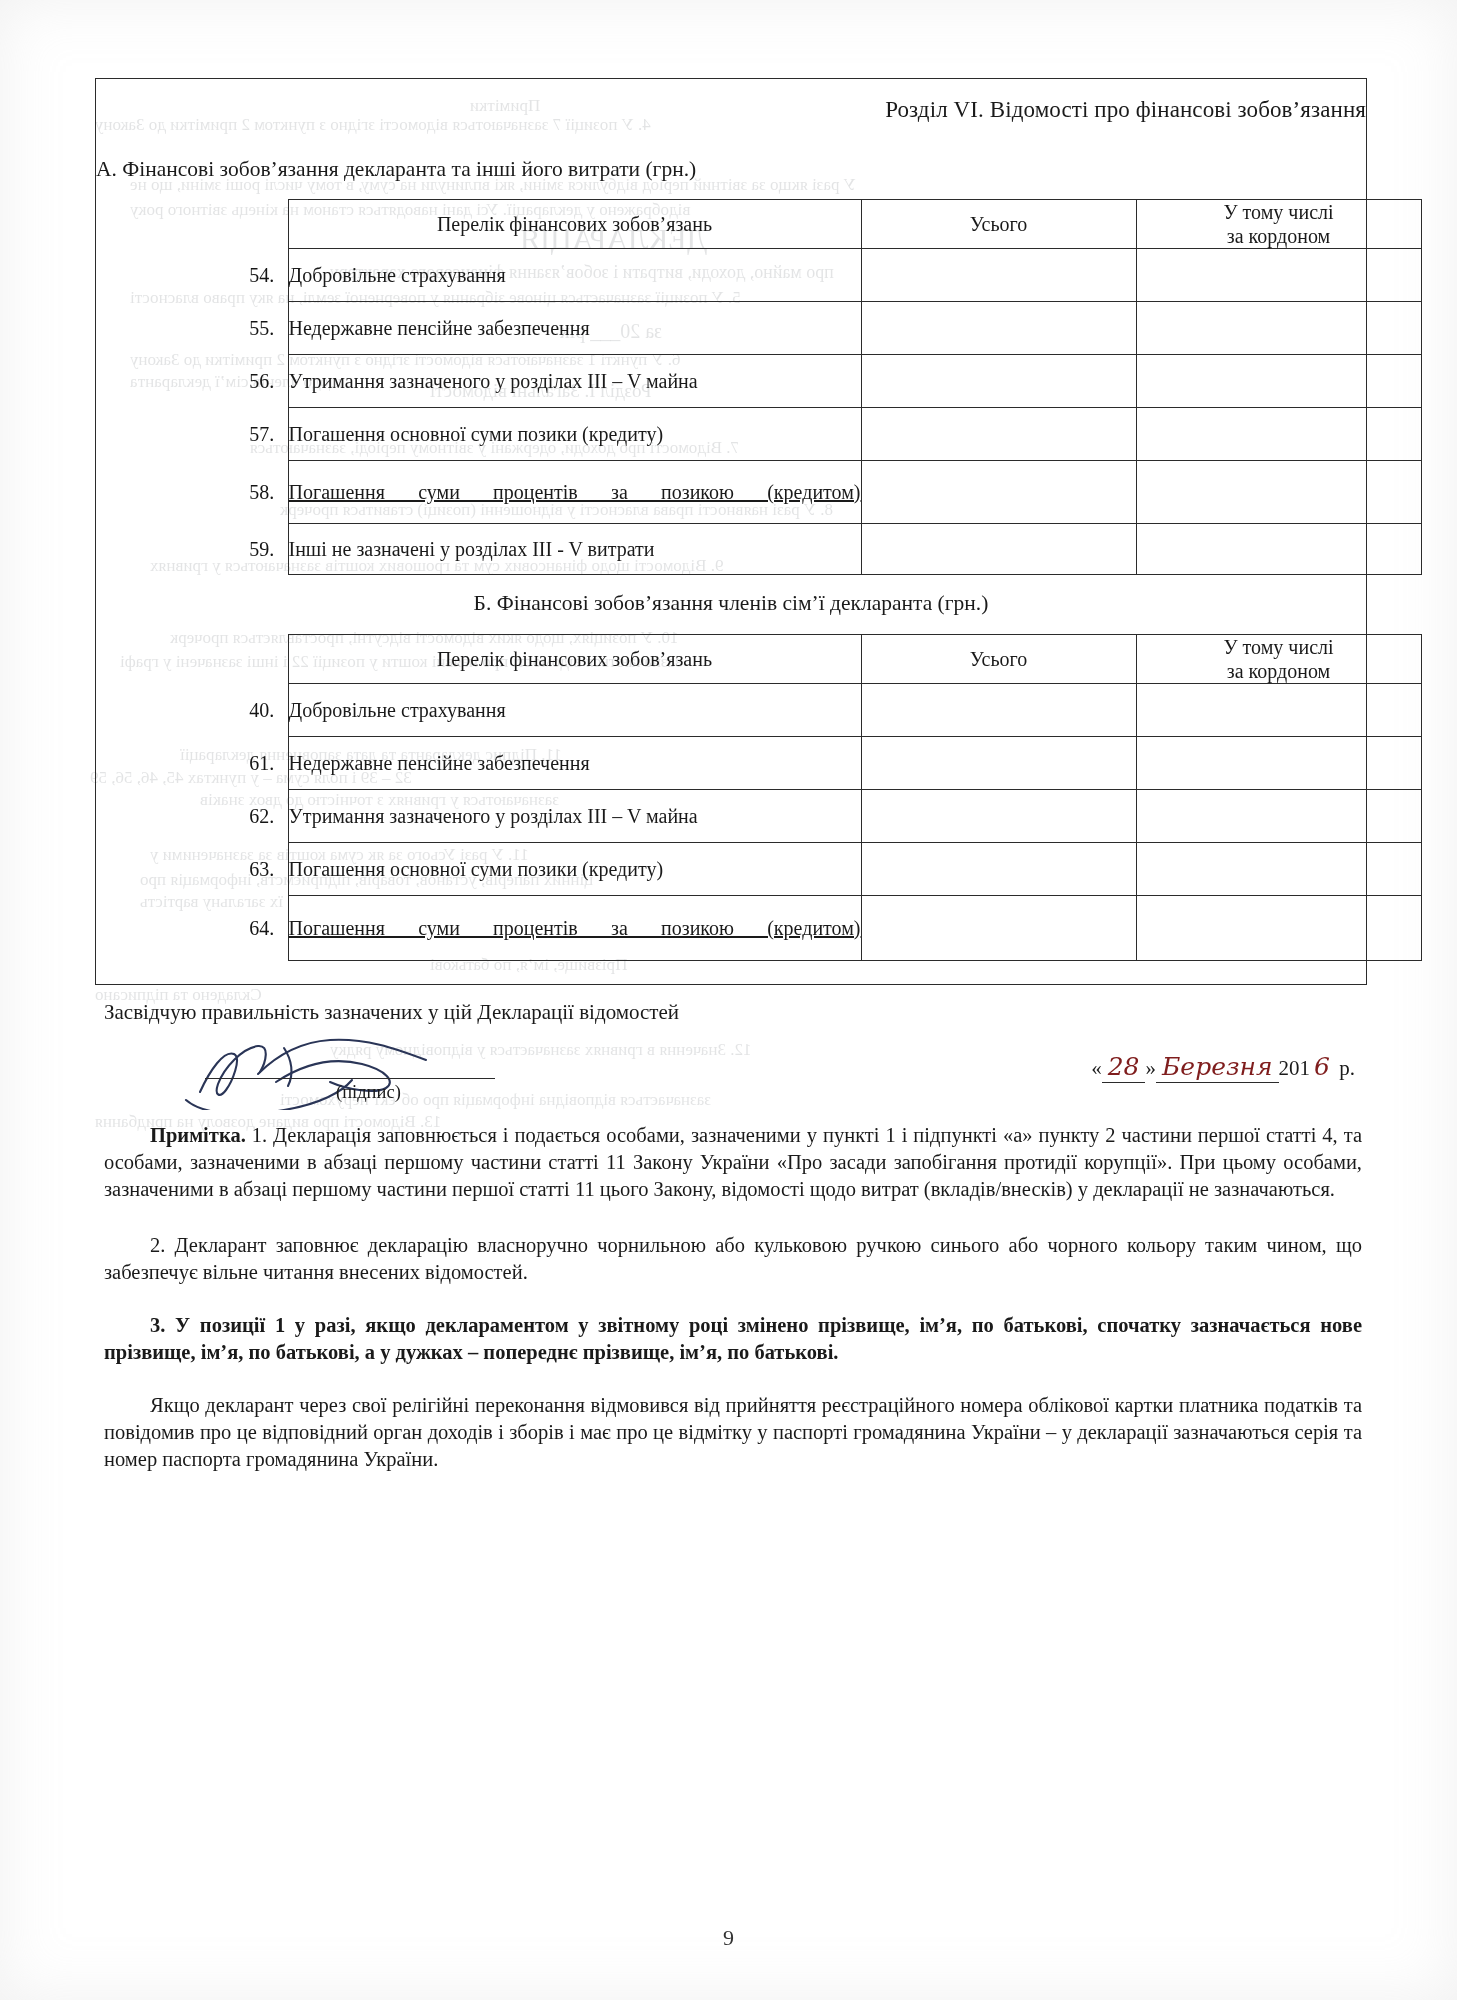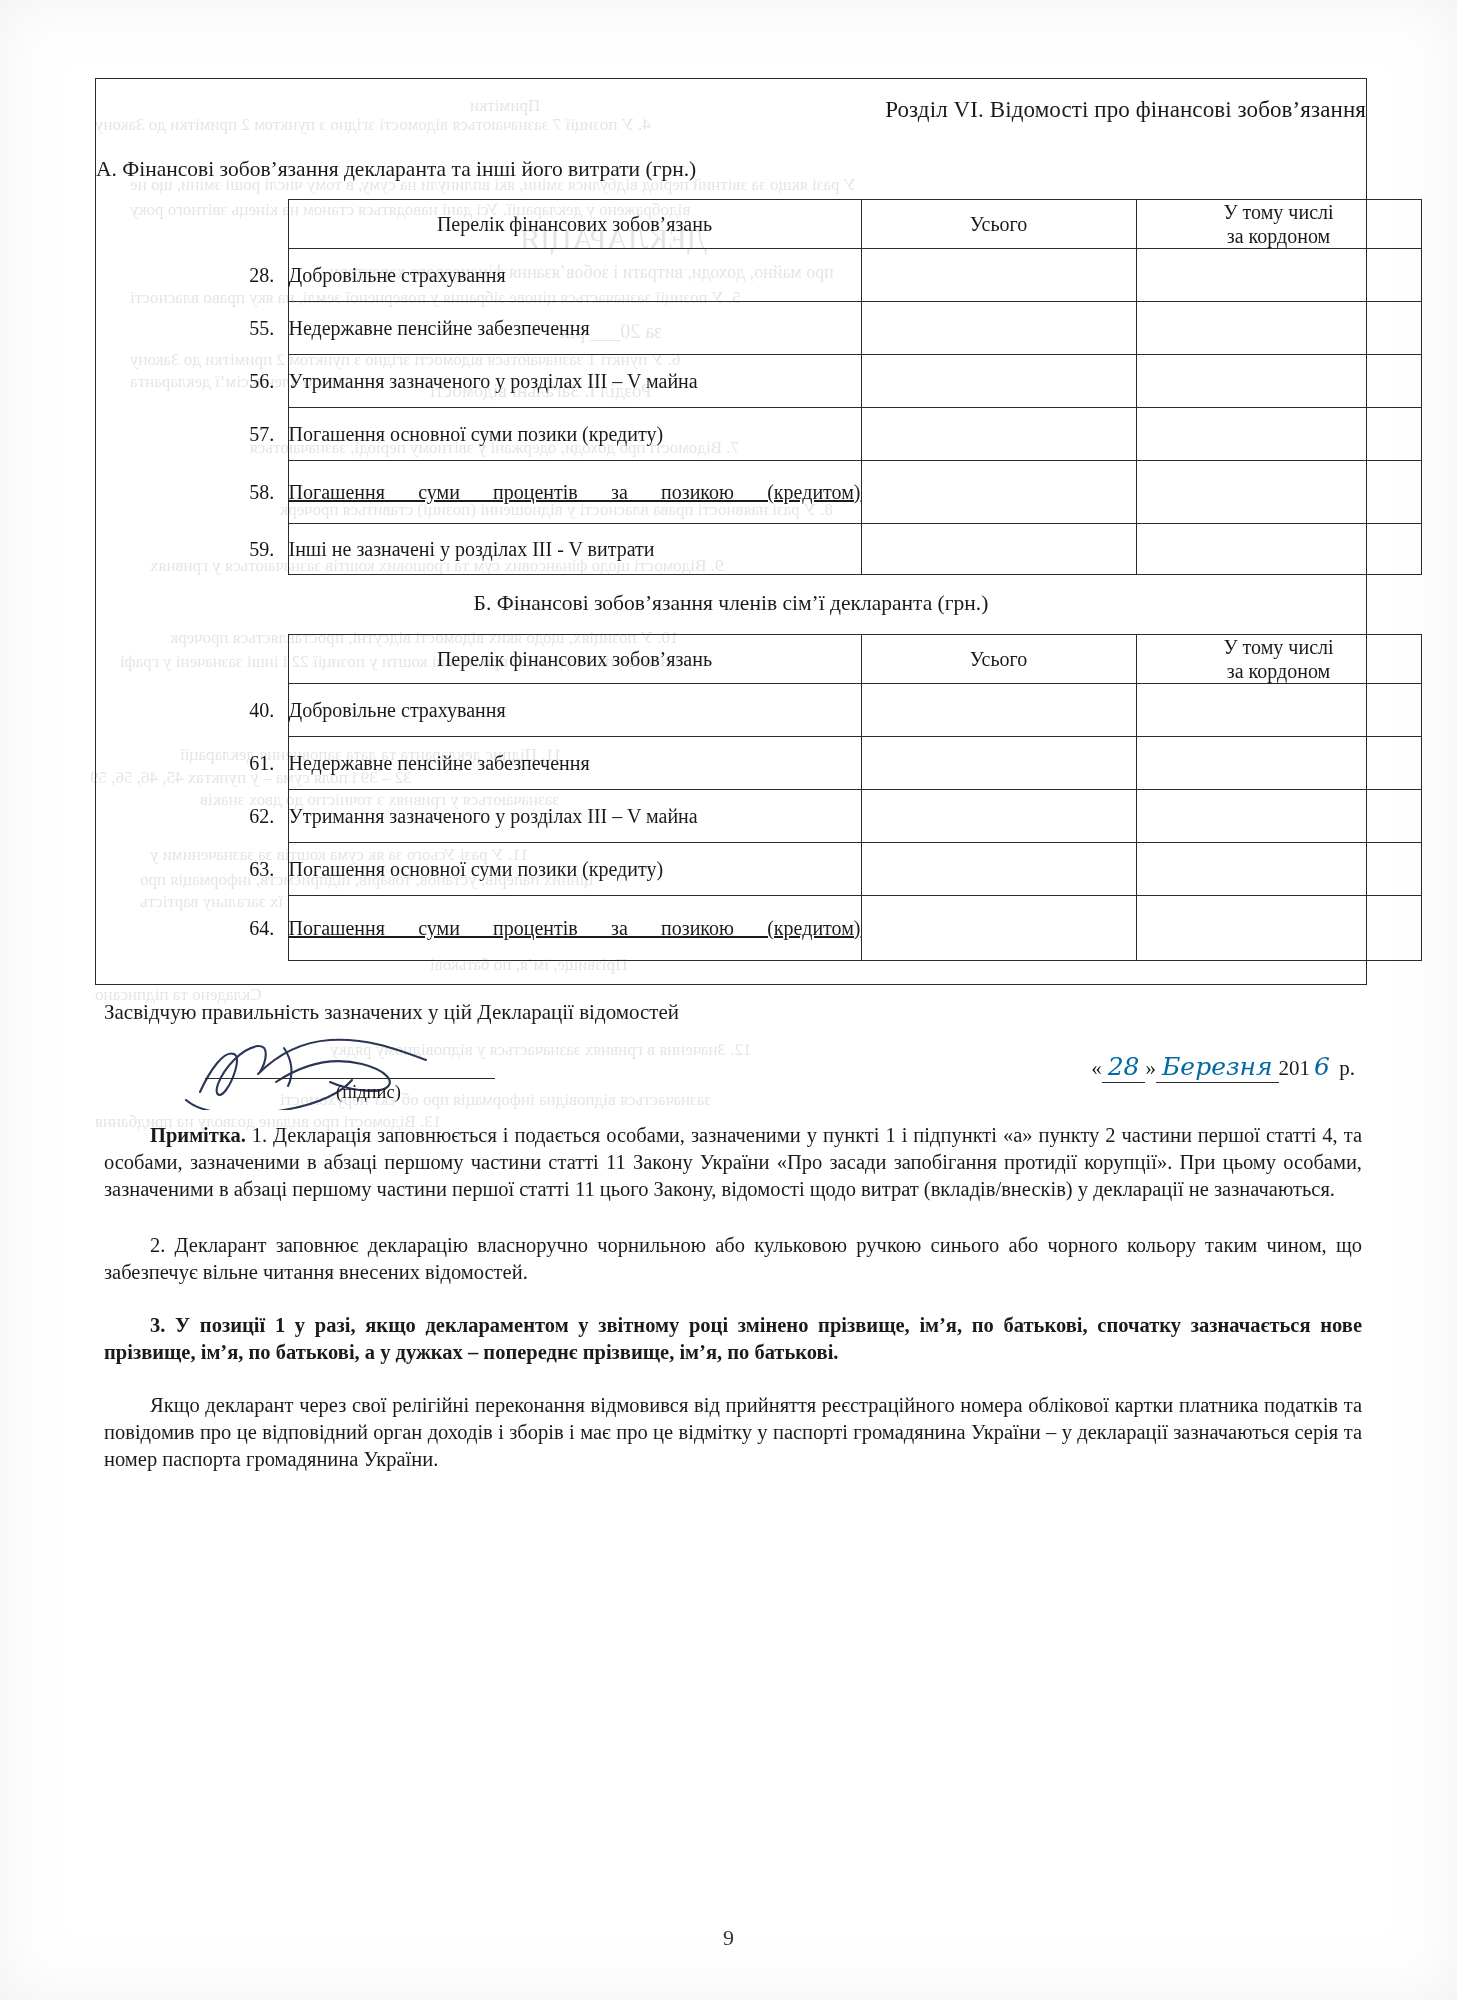--- a/index.html
+++ b/index.html
@@ -162,21 +162,21 @@
     position: absolute;
     right: 102px;
     top: 1052px;
     font-size: 21px;
     white-space: nowrap;
   }
   .date-hand {
     font-family: "DejaVu Serif", serif;
     font-style: italic;
     font-size: 25px;
-    color: #0369a1;
+    color: #7f1d1d;
     padding: 0 4px;
   }
   .date-underline {
     border-bottom: 1.4px solid #2b2b2b;
     padding: 0 6px 1px 6px;
   }
 
   .note {
     position: absolute;
     left: 104px;
@@ -258,21 +258,21 @@
           <td class="num-cell"></td>
           <td class="head-cell">Перелік фінансових зобов’язань</td>
           <td class="head-cell">Усього</td>
           <td class="head-cell">
             <span>У тому числі</span><br>
             <span>за кордоном</span>
           </td>
         </tr>
 
         <tr>
-          <td class="num-cell">28.</td>
+          <td class="num-cell">54.</td>
           <td class="name-cell" style="height:52px">Добровільне страхування</td>
           <td class="val-cell"></td>
           <td class="val-cell"></td>
         </tr>
 
         <tr>
           <td class="num-cell">55.</td>
           <td class="name-cell" style="height:52px">Недержавне пенсійне забезпечення</td>
           <td class="val-cell"></td>
           <td class="val-cell"></td>

